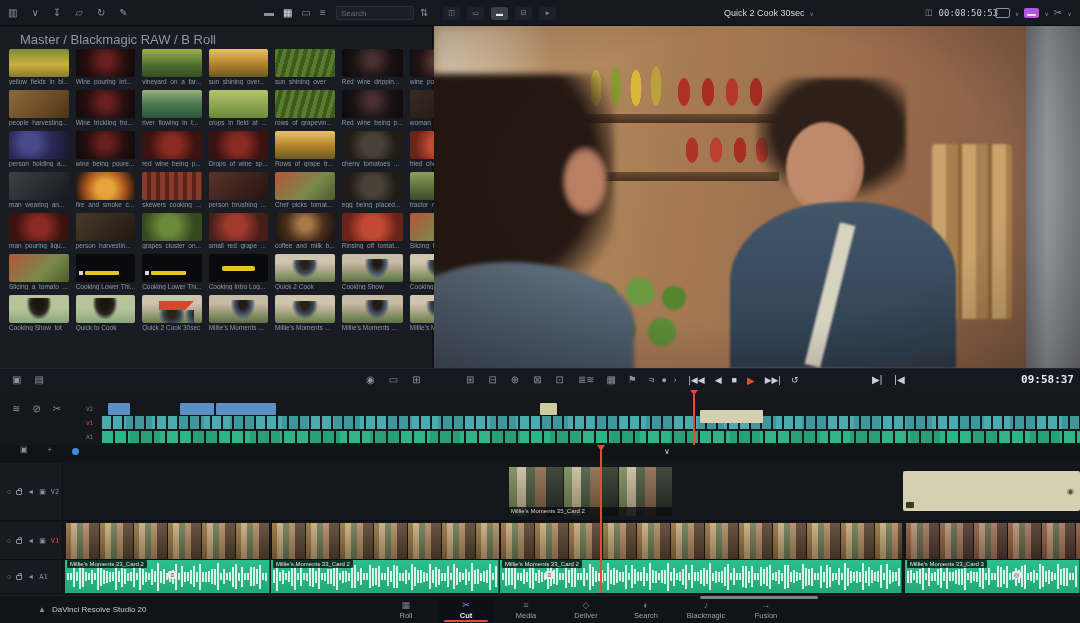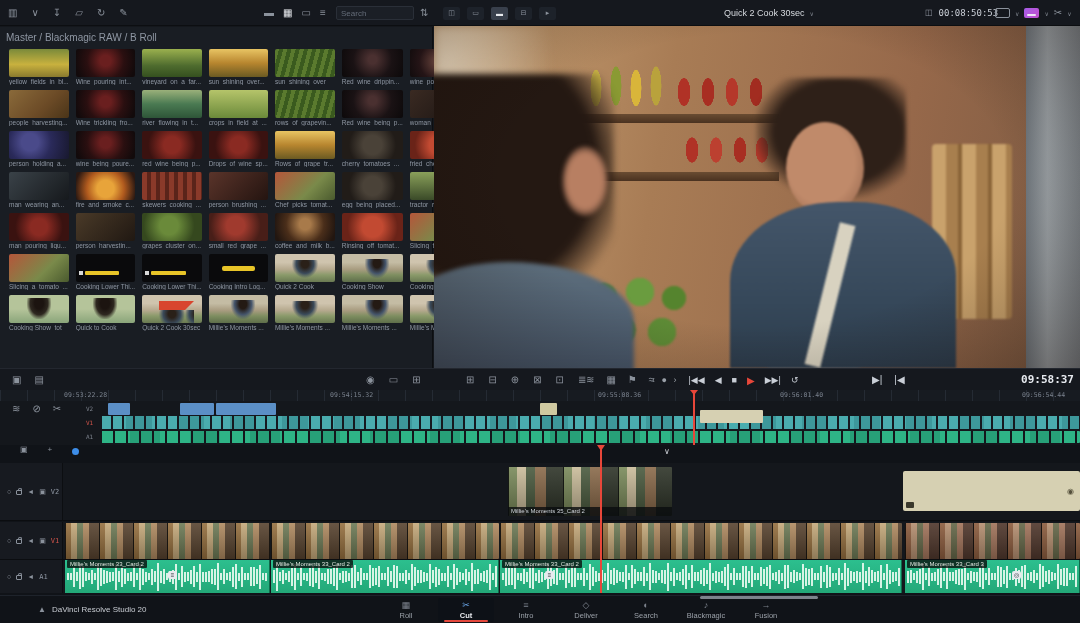--- a/index.html
+++ b/index.html
@@ -26,21 +26,21 @@
   #tb-source-tc { left:925px; gap:6px; }
   #source-timecode { color:#c9ced6; font-size:9px; font-family:"DejaVu Sans Mono", monospace; }
   #tb-right { left:995px; gap:5px; }
   .chev { font-size:6px; color:#7c828c; }
   .monitor-shape { width:15px; height:10px; border:1px solid #8b929c; border-radius:2px; }
   .purple-shape { width:15px; height:10px; border-radius:2px; background:linear-gradient(135deg,#a65de8,#c44fd0); position:relative; }
   .purple-shape::after { content:""; position:absolute; left:3px; right:3px; bottom:2px; height:2px; background:#f0e6f8; border-radius:1px; }
 
   
   #mediapool { position:absolute; left:0; top:27px; width:433px; height:341px; background:#191d23; border-right:1px solid #0c0e11; }
-  #mp-path { position:absolute; left:6px; top:5px; font-size:10px; color:#8f97a3; }
+  #mp-path { position:absolute; left:20px; top:5px; font-size:13px; color:#8f97a3; }
   #mp-grid { position:absolute; left:9px; top:22px; width:416px; display:grid; grid-template-columns:repeat(7,1fr); column-gap:7px; row-gap:5px; }
   .clip { position:relative; }
   .thumb { position:relative; width:100%; height:28px; border-radius:2px; background:#222; overflow:hidden; }
   .clip-label { margin-top:1px; font-size:6.5px; color:#8f97a3; white-space:nowrap; overflow:hidden; text-overflow:ellipsis; }
   .flag-red::before { content:""; position:absolute; left:0; top:0; border-style:solid; border-width:9px 9px 0 0; border-color:#d8452e transparent transparent transparent; z-index:3; }
 
   
   .v-field-yellow{background:linear-gradient(180deg,#7a8a3a,#c8b13e 55%,#8a7a2e);}
   .v-wine-dark{background:radial-gradient(circle at 50% 42%,#6a1f1f 0 16%,#2a0f10 55%,#120a0b 90%);}
   .v-vineyard{background:linear-gradient(180deg,#9ab04e,#4e6b2e 60%,#35501f);}
@@ -502,27 +502,20 @@
         <span class="t-btn">↺</span>
       </div>
     <div id="tt-right-btns" class="tt-group">
         <span class="t-btn icon" style="color: rgb(201, 206, 214);">▶|</span>
         <span class="t-btn icon" style="color: rgb(201, 206, 214);">|◀</span>
       </div>
     <span id="master-timecode">09:58:37</span>
   </div>
 
   <div id="mini-tl">
-    <div id="mini-ruler">
-        <span class="ruler-label" style="left: 64px;">09:53:22.28</span>
-        <span class="ruler-label" style="left: 330px;">09:54:15.32</span>
-        <span class="ruler-label" style="left: 598px;">09:55:08.36</span>
-        <span class="ruler-label" style="left: 780px;">09:56:01.40</span>
-        <span class="ruler-label" style="left: 1022px;">09:56:54.44</span>
-      </div>
     <div id="mini-left-icons">
         <span class="icon">≋</span>
         <span class="icon">⊘</span>
         <span class="icon">✂</span>
       </div>
     <div id="mini-row-v1" class="mini-row"></div>
     <div id="mini-row-a1" class="mini-row"></div>
     <div id="mini-playhead" style="left: 693px;"></div>
   <span class="mini-track-label" style="left: 86px; top: 15px;">V2</span>
       <span class="mini-track-label red" style="left: 86px; top: 29px;">V1</span>
@@ -940,21 +933,21 @@
         <div class="page-tab">
           <span class="p-icon">▦</span>
           <span class="p-label">Roll</span>
         </div>
         <div class="page-tab active">
           <span class="p-icon">✂</span>
           <span class="p-label">Cut</span>
         </div>
         <div class="page-tab">
           <span class="p-icon">≡</span>
-          <span class="p-label">Intro</span>
+          <span class="p-label">Media</span>
         </div>
         <div class="page-tab">
           <span class="p-icon">◇</span>
           <span class="p-label">Deliver</span>
         </div>
         <div class="page-tab">
           <span class="p-icon">◐</span>
           <span class="p-label">Search</span>
         </div>
         <div class="page-tab">

